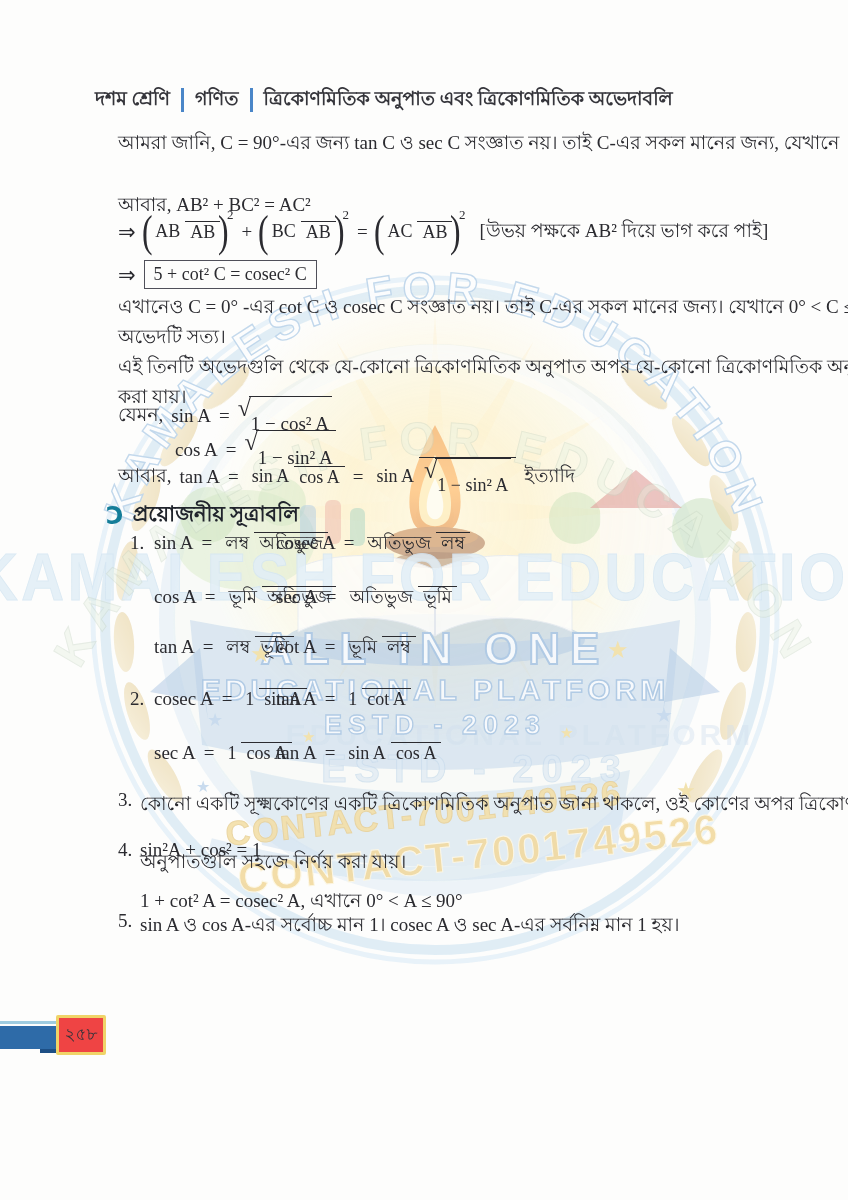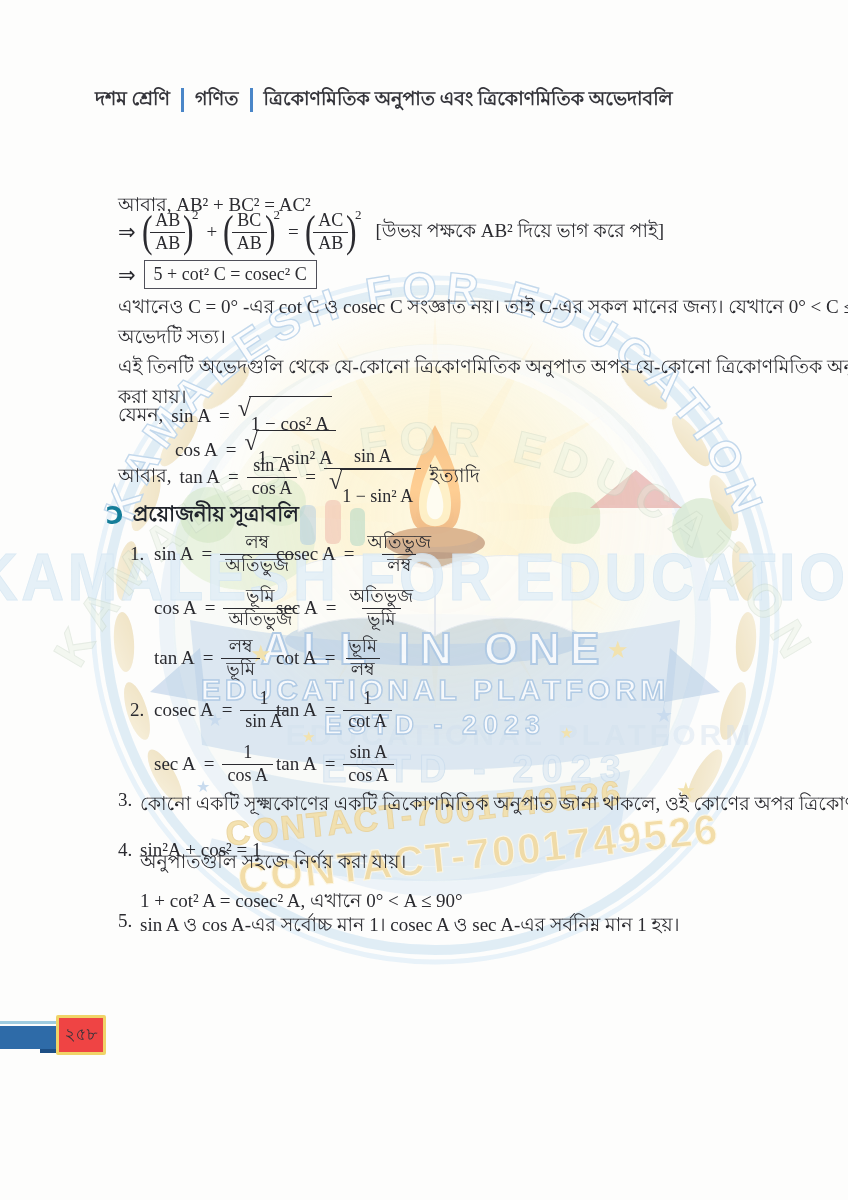--- a/index.html
+++ b/index.html
@@ -9,21 +9,21 @@
   .wm{position:absolute;left:0;top:0;width:848px;height:1200px;z-index:0;pointer-events:none;}
   .wm-sans{font-family:"Liberation Sans","DejaVu Sans",sans-serif;font-weight:bold;}
   
   .content{position:absolute;left:0;top:0;width:848px;height:1200px;z-index:1;}
   .line{position:absolute;font-size:19px;white-space:nowrap;}
   .header{position:absolute;left:95px;top:84px;display:flex;align-items:center;gap:11px;
           font-size:19px;font-weight:600;color:#35353b;white-space:nowrap;}
   .sep{width:3px;height:24px;background:#4a86c8;}
   .mrow{position:absolute;display:flex;align-items:center;gap:8px;font-size:19px;white-space:nowrap;}
   .arrow{font-size:21px;font-family:"DejaVu Sans",sans-serif;}
-  .frac{display:inline-flex;flex-direction:column;align-items:center;line-height:1.2;font-size:18px;justify-content:center;}
+  .frac{display:inline-flex;flex-direction:row;align-items:center;line-height:1.2;font-size:18px;justify-content:center;}
   .frac .fn{padding:0 5px;}
   .frac .fd{padding:0 5px;border-top:1.4px solid #2b2b30;}
   .pgroup{display:inline-flex;align-items:center;}
   .paren{font-size:44px;font-weight:300;transform:scaleX(.72);display:inline-block;line-height:1;margin:0 -4px;}
   .psup{font-size:13px;position:relative;top:-17px;left:0px;}
   .sqrt{display:inline-flex;align-items:flex-start;}
   .sqrt .rsign{font-size:24px;line-height:1.05;margin-right:-2px;}
   .sqrt .rad{border-top:1.4px solid #2b2b30;padding:16px 3px 0 2px;}
   .idbox{border:1.5px solid #50505a;padding:3px 9px;font-size:18px;}
   .sect{position:absolute;left:106px;top:498px;display:flex;align-items:center;gap:9px;}
@@ -178,20 +178,21 @@
   <div class="content">
 
     <div class="header">
       <span>দশম শ্রেণি</span>
       <span class="sep"></span>
       <span>গণিত</span>
       <span class="sep"></span>
       <span>ত্রিকোণমিতিক অনুপাত এবং ত্রিকোণমিতিক অভেদাবলি</span>
     </div>
 
+    <div class="line" style="left:118px;top:128px">আমরা জানি, C = 90°-এর জন্য tan C ও sec C সংজ্ঞাত নয়। তাই C-এর সকল মানের জন্য, যেখানে</div>
 
     <div class="line" style="left:118px;top:190px">আবার, AB² + BC² = AC²</div>
 
     <div class="mrow" style="left:118px;top:206px;height:52px">
       <span class="arrow">⇒</span>
       <span class="pgroup">
         <span class="paren">(</span>
         <span class="frac">
             <span class="fn">AB</span>
             <span class="fd">AB</span>

